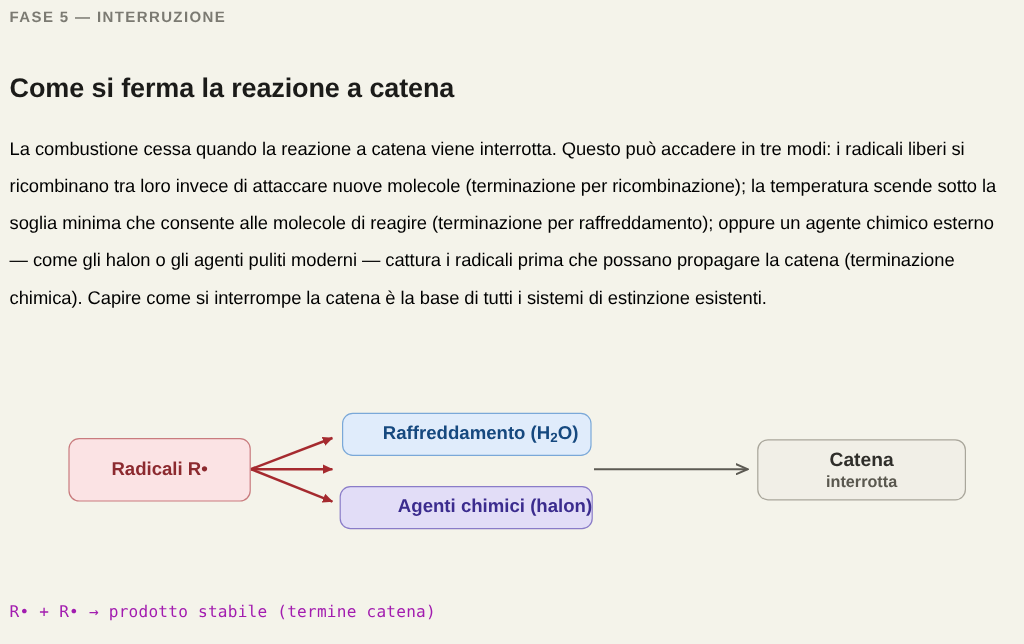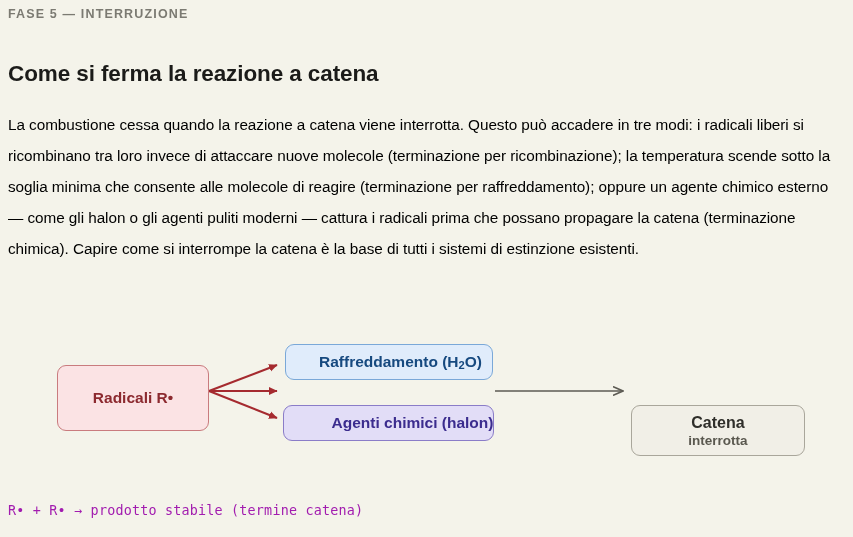--- a/index.html
+++ b/index.html
@@ -83,21 +83,21 @@
     border-width: 1.3px;
     border-style: solid;
     text-align: center;
     white-space: nowrap;
   }
 
   .node-radicali {
     left: 57px;
     top: 45px;
     width: 152px;
-    height: 66px;
+    height: 53px;
     background: #fbe3e4;
     border-color: #c97b7e;
     color: #8c2a2f;
     font-size: 15.5px;
     font-weight: 700;
     z-index: 4;
   }
 
   .node-cool {
     left: 285px;
@@ -142,21 +142,20 @@
 
   .node-result {
     left: 631px;
     top: 46px;
     width: 174px;
     height: 51px;
     background: #f1efe7;
     border-color: #a9a69b;
     color: #3b3a35;
     z-index: 4;
-    margin-top: 39px;
   }
   .node-result .result-main {
     font-size: 16px;
     font-weight: 700;
     color: #2f2e2a;
     line-height: 19px;
   }
   .node-result .result-sub {
     font-size: 13.5px;
     font-weight: 700;

